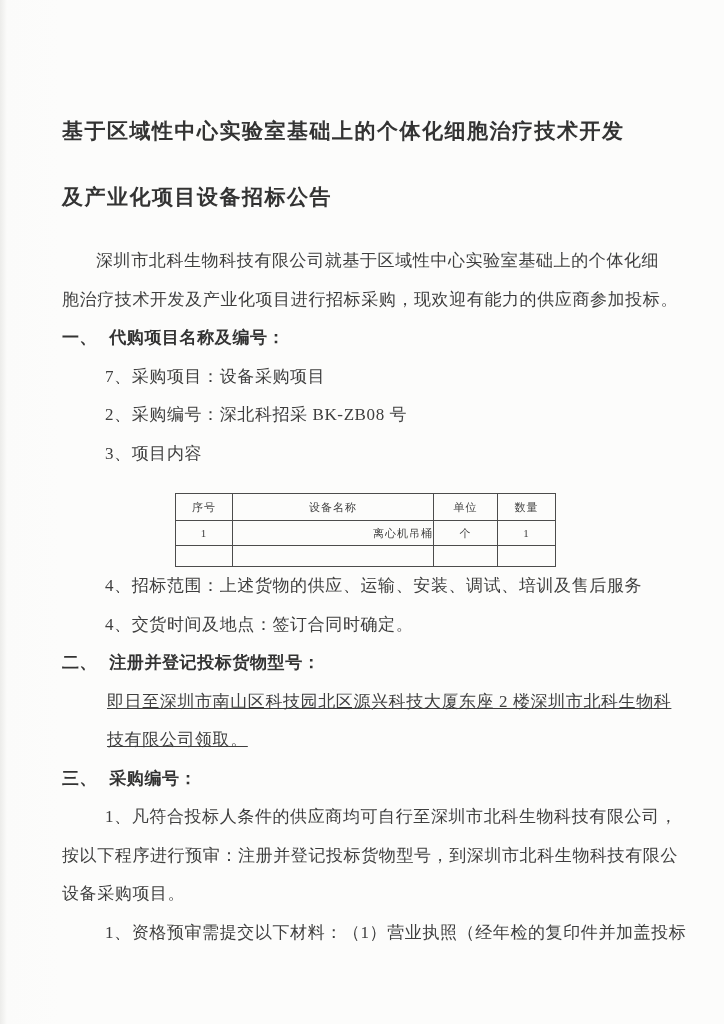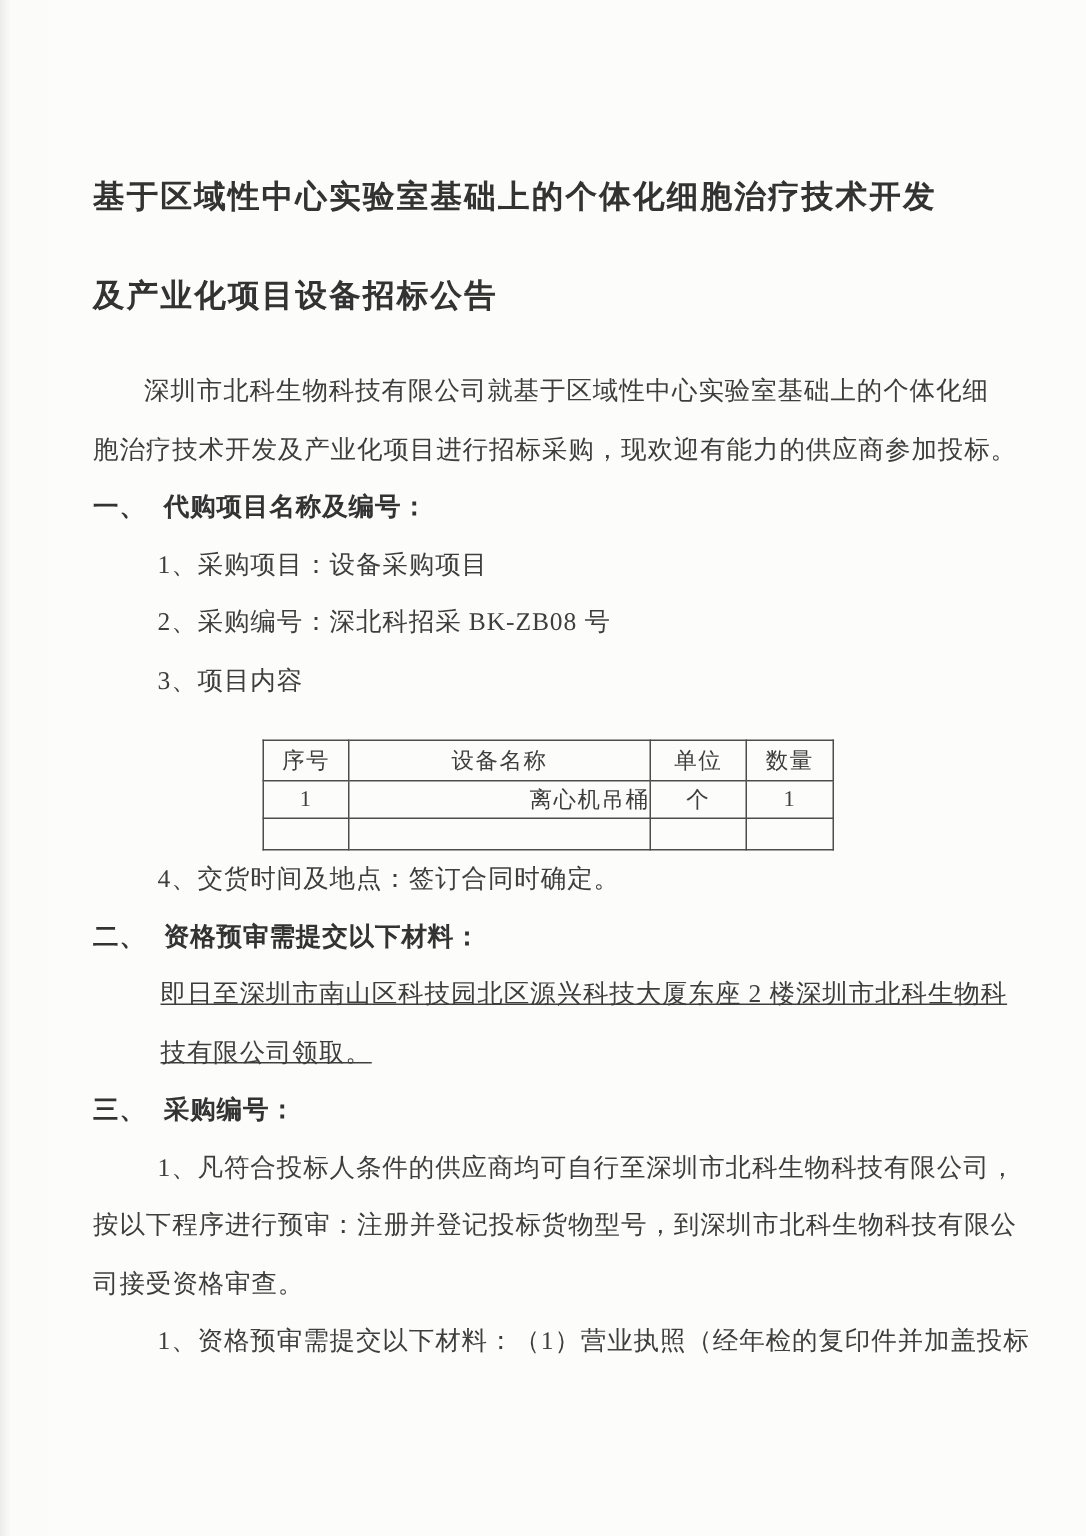--- a/index.html
+++ b/index.html
@@ -59,21 +59,21 @@
   }
   .block-indent {
     padding-left: 45px;
     text-decoration: underline;
   }
   table.equip {
     border-collapse: collapse;
     margin: 20px 0 0 113px;
     width: 380px;
     table-layout: fixed;
-    font-size: 15px;
+    font-size: 11px;
     letter-spacing: 1px;
     color: #3e3e3e;
   }
   table.equip th, table.equip td {
     border: 1px solid #4c4c4c;
     font-weight: normal;
     text-align: center;
     padding: 0;
     overflow: hidden;
   }
@@ -102,21 +102,21 @@
 
     <div class="body-area">
 
       <div class="line indent-first">深圳市北科生物科技有限公司就基于区域性中心实验室基础上的个体化细</div>
       <div class="line">胞治疗技术开发及产业化项目进行招标采购，现欢迎有能力的供应商参加投标。</div>
 
       <div class="line sec-heading">
         <span class="num">一、</span><span>代购项目名称及编号：</span>
       </div>
 
-      <div class="line item">1、采购项目：设备采购项目</div>
+      <div class="line item">7、采购项目：设备采购项目</div>
       <div class="line item">2、采购编号：深北科招采 BK-ZB08 号</div>
       <div class="line item">3、项目内容</div>
 
       <table class="equip">
         <colgroup>
           <col class="col-seq">
             <col class="col-name">
             <col class="col-unit">
             <col class="col-qty">
         </colgroup>
@@ -135,33 +135,34 @@
         </tr>
         <tr class="r2">
           <td></td>
           <td class="name-cell"></td>
           <td></td>
           <td></td>
         </tr>
       </tbody>
         </table>
 
+      <div class="line item">4、招标范围：上述货物的供应、运输、安装、调试、培训及售后服务</div>
       <div class="line item">4、交货时间及地点：签订合同时确定。</div>
 
       <div class="line sec-heading">
-        <span class="num">二、</span><span>资格预审需提交以下材料：</span>
+        <span class="num">二、</span><span>注册并登记投标货物型号：</span>
       </div>
 
       <div class="line block-indent">即日至深圳市南山区科技园北区源兴科技大厦东座 2 楼深圳市北科生物科</div>
       <div class="line block-indent">技有限公司领取。</div>
 
       <div class="line sec-heading">
         <span class="num">三、</span><span>采购编号：</span>
       </div>
 
       <div class="line item">1、凡符合投标人条件的供应商均可自行至深圳市北科生物科技有限公司，</div>
       <div class="line">按以下程序进行预审：注册并登记投标货物型号，到深圳市北科生物科技有限公</div>
-      <div class="line">司接受资格审查。</div>
+      <div class="line">设备采购项目。</div>
       <div class="line item">1、资格预审需提交以下材料：（1）营业执照（经年检的复印件并加盖投标</div>
 
     </div>
   </div>
 </div>
 
 </body></html>

